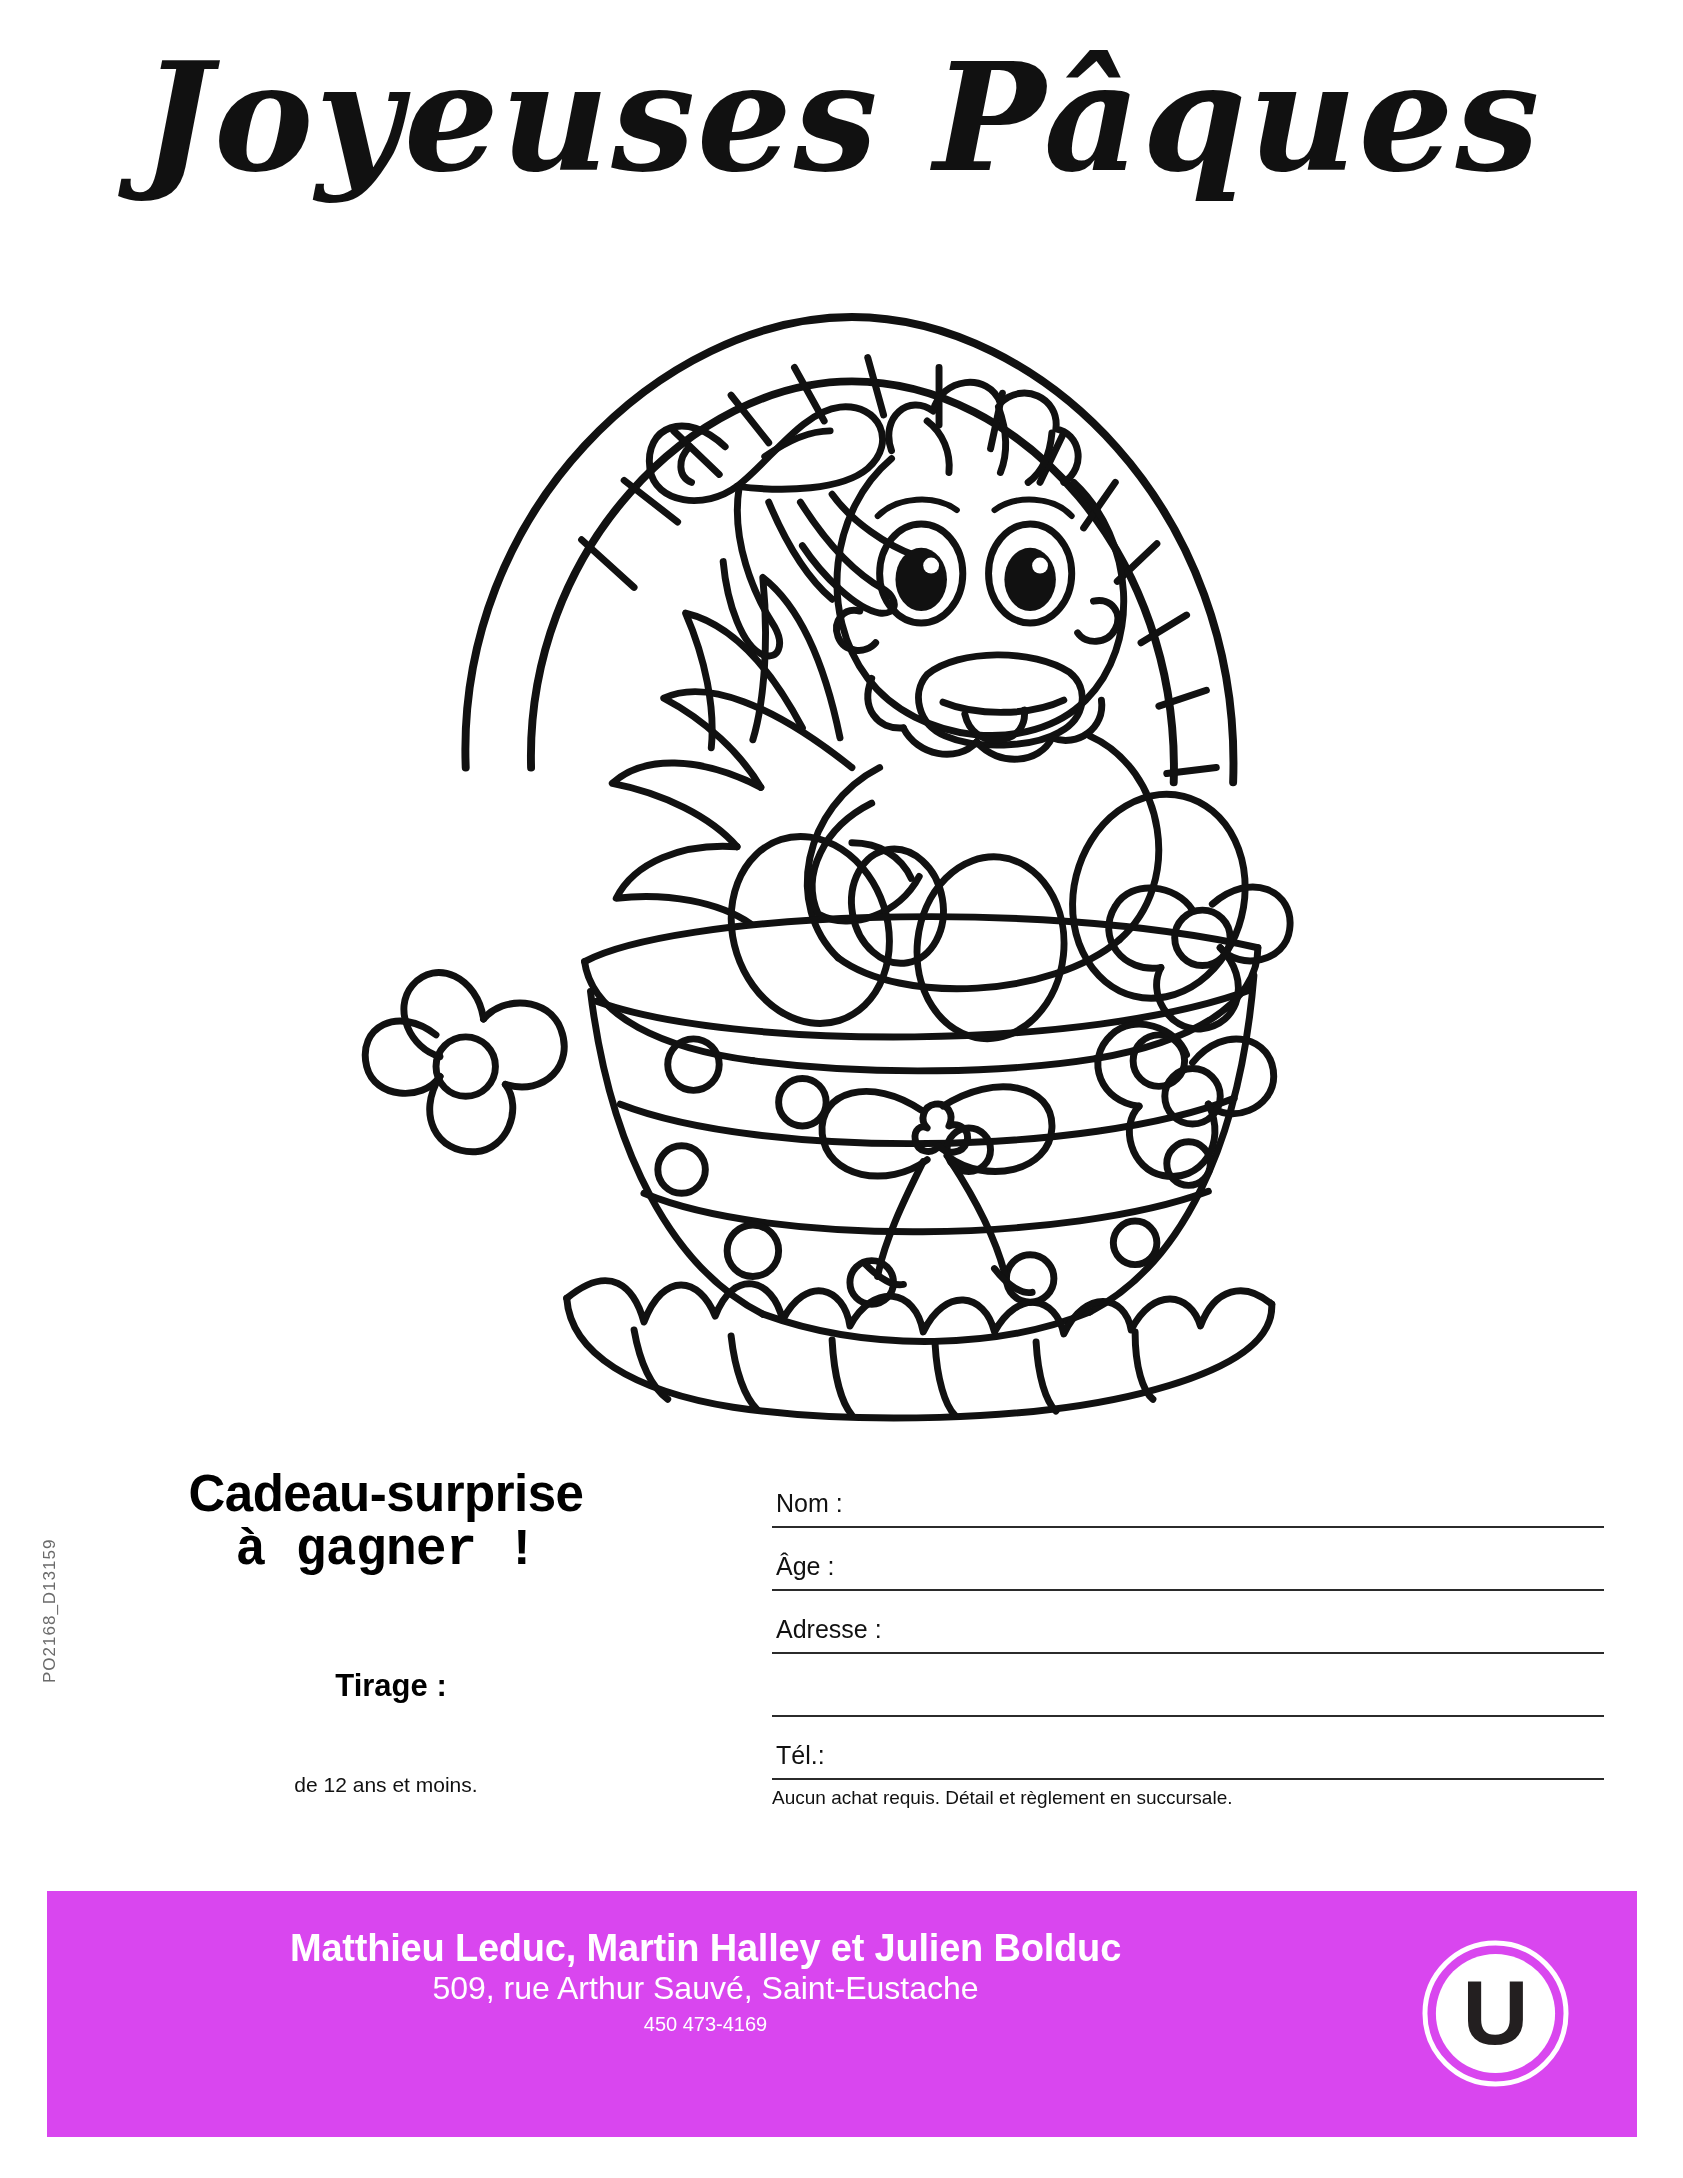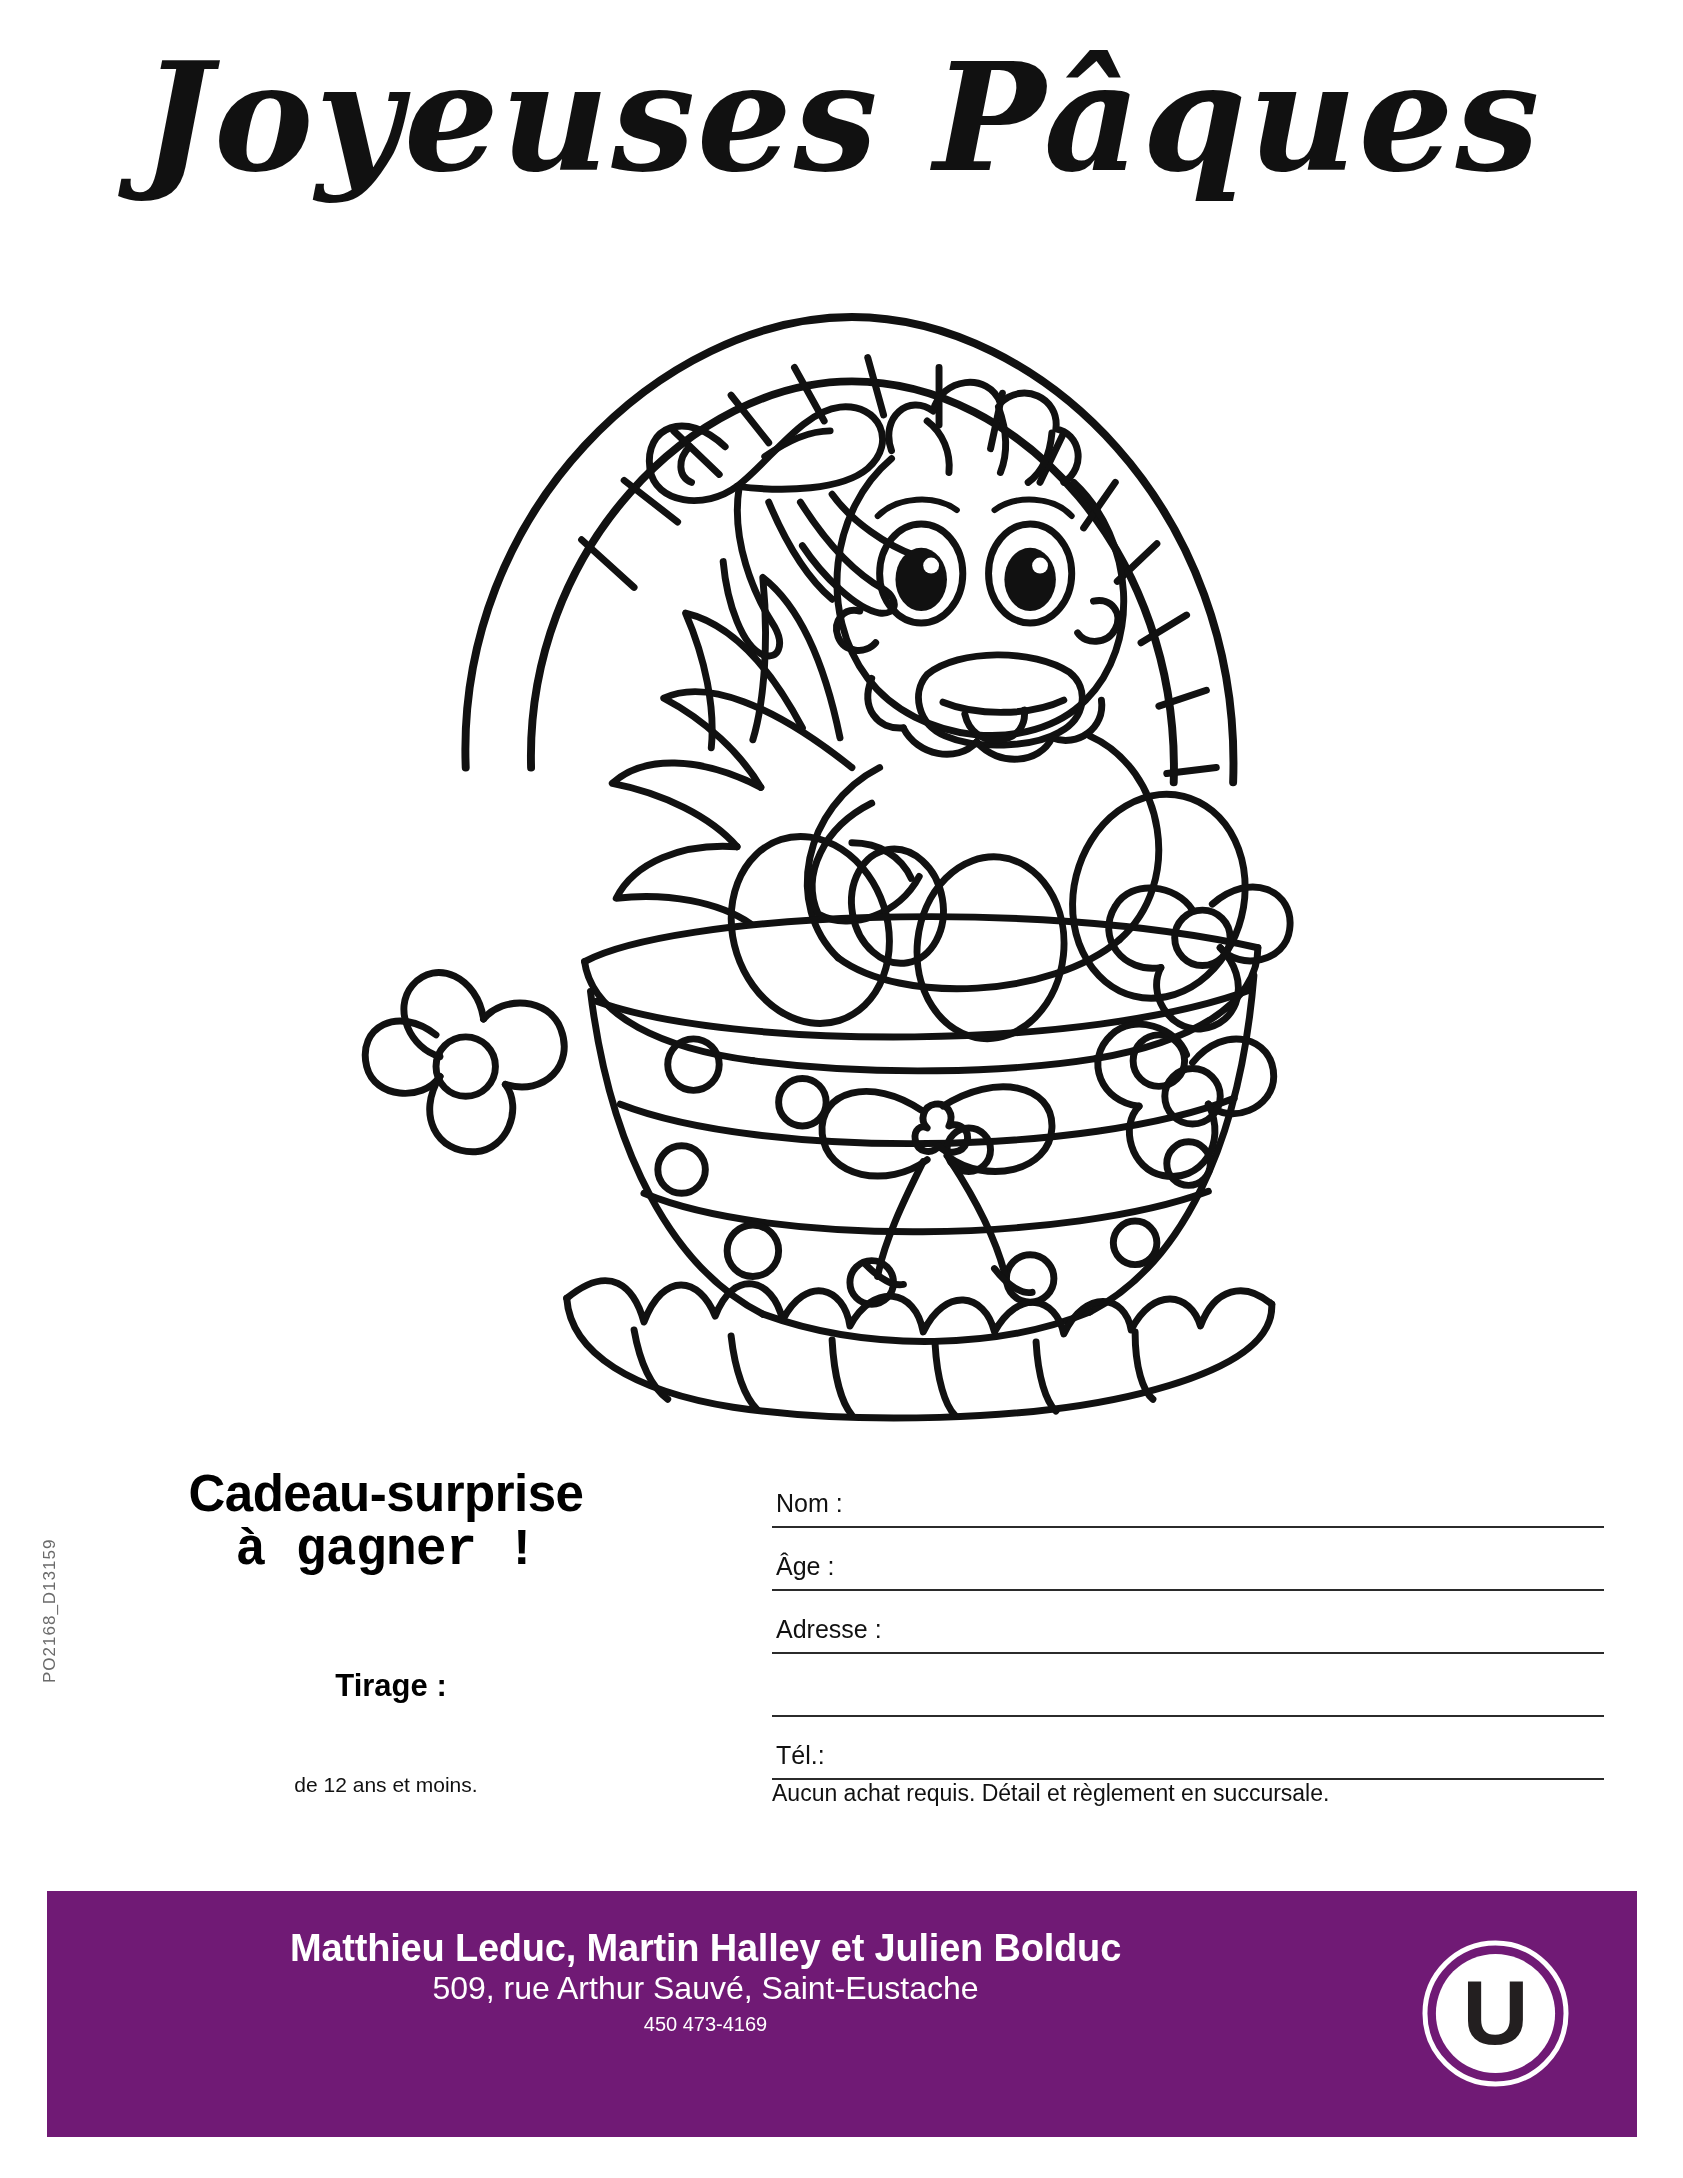--- a/index.html
+++ b/index.html
@@ -99,33 +99,33 @@
   }
   .field-label {
     position: absolute;
     left: 4px;
     bottom: 8px;
     font-size: 25px;
     color: #111;
   }
   .field.blank { border-bottom: 2px solid #2b2b2b; }
   .legal {
-    margin-top: 0;
-    font-size: 23px;
+    margin-top: 7px;
+    font-size: 19px;
     color: #111;
   }
 
   
   .footer {
     position: absolute;
     left: 47px;
     top: 1891px;
     width: 1590px;
     height: 246px;
-    background: #701a75;
+    background: #d946ef;
     color: #ffffff;
   }
   .footer-text {
     position: absolute;
     left: 0;
     top: 36px;
     width: 1317px;
     text-align: center;
     padding-right: 20px;
   }

